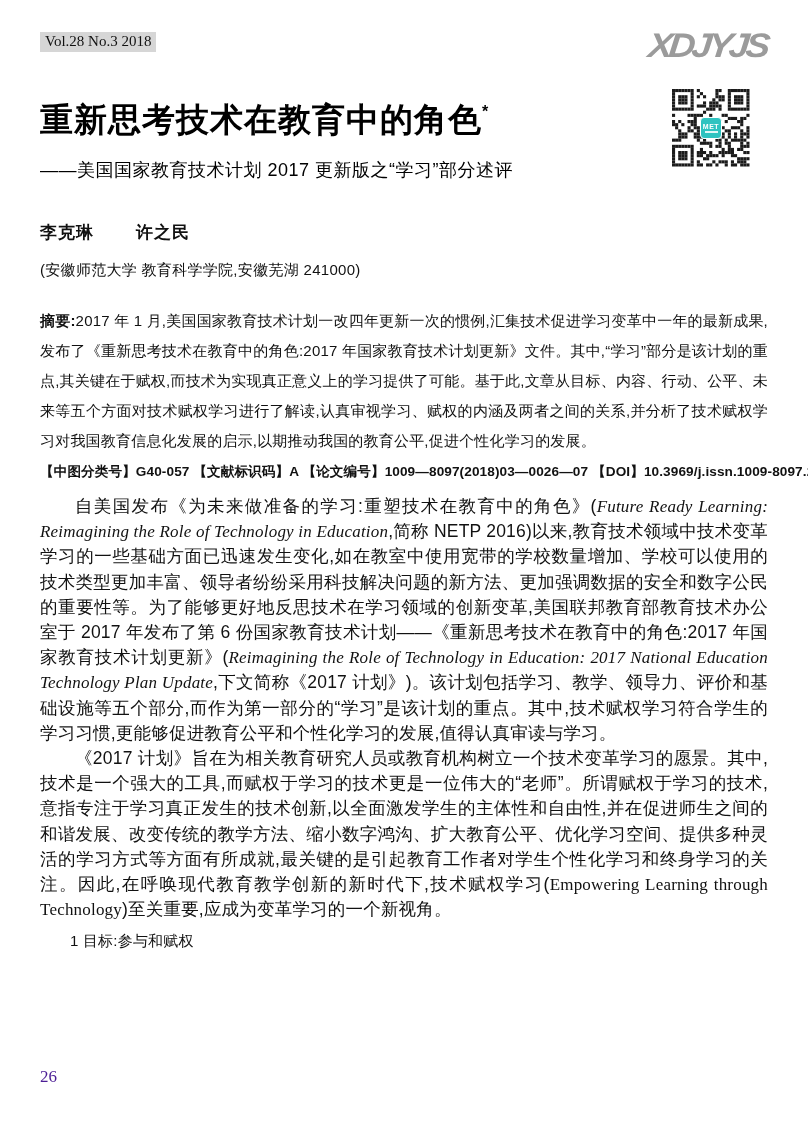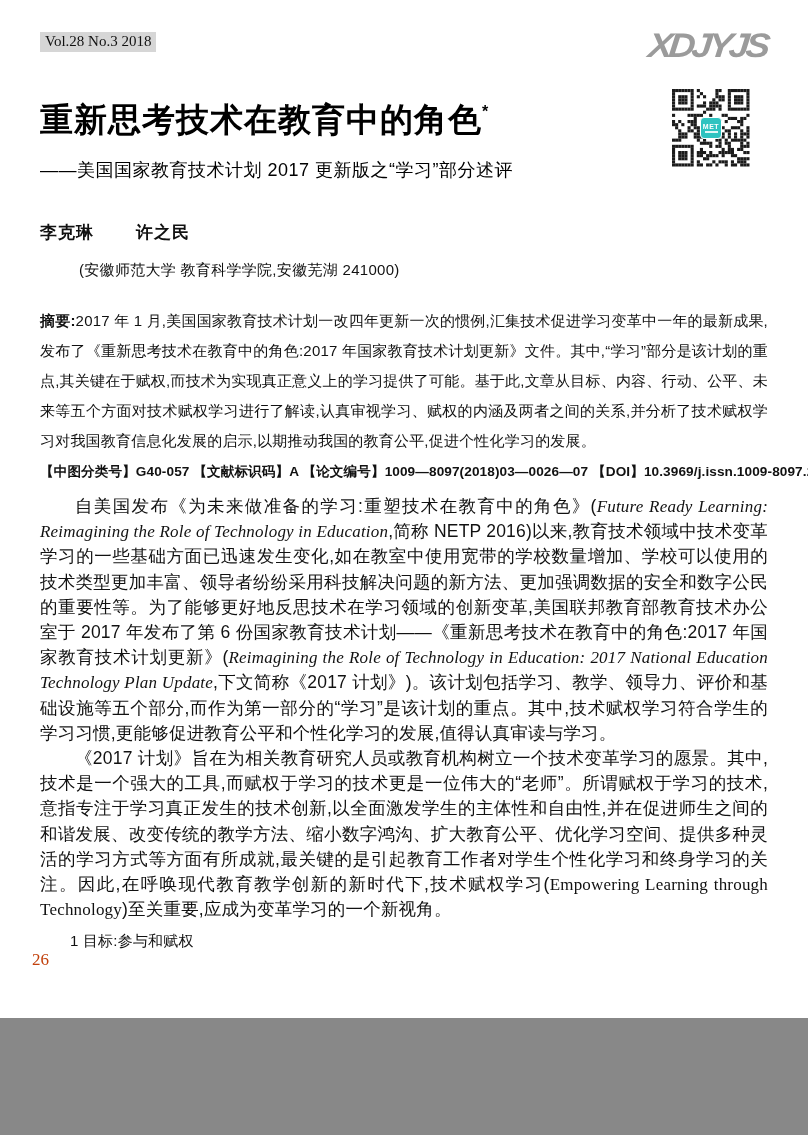--- a/index.html
+++ b/index.html
@@ -1,20 +1,20 @@
 <!DOCTYPE html>
 <html><head>
 <meta charset="utf-8">
 <style>
   * { margin: 0; padding: 0; box-sizing: border-box; }
   html, body { background: #888; }
   body { font-family: "Liberation Sans", sans-serif; }
   .page {
     position: relative;
-    width: 808px; height: 1018px;
+    width: 808px; height: 1135px;
     margin: 0 auto;
     background: #ffffff;
     color: #111;
     overflow: hidden;
     padding: 30px 40px 0 40px;
   }
   
   .page-header {
     display: flex; justify-content: space-between; align-items: flex-start;
     height: 44px;
@@ -87,21 +87,20 @@
   .authors {
     margin-top: 39px;
     display: flex; gap: 42px;
     font-size: 17px; font-weight: bold;
     letter-spacing: 1px;
   }
   .affiliation {
     margin-top: 17px;
     font-size: 15px;
     letter-spacing: 0.3px;
-    margin-left: 39px;
   }
   
   .abstract {
     margin-top: 26px;
     font-size: 15px;
     line-height: 30px;
     text-align: justify;
     letter-spacing: 0.2px;
   }
   .abstract .lab, .keywords .lab { font-weight: bold; }
@@ -144,24 +143,24 @@
   }
   .sec-h2 {
     margin: 6px 0 4px 0;
     font-size: 15px;
     font-weight: normal;
     text-indent: 2em;
   }
   
   .page-number {
     position: absolute;
-    left: 32px; bottom: 48px;
+    left: 40px; bottom: 48px;
     font-family: "Liberation Serif", serif;
     font-size: 17px;
-    color: #c2410c;
+    color: #4c1d95;
   }
 </style>
 </head>
 <body>
 
 <div class="page">
 
   <div class="page-header">
     <span class="issue-badge">Vol.28 No.3 2018</span>
     <span class="journal-logo">XDJYJS</span>

